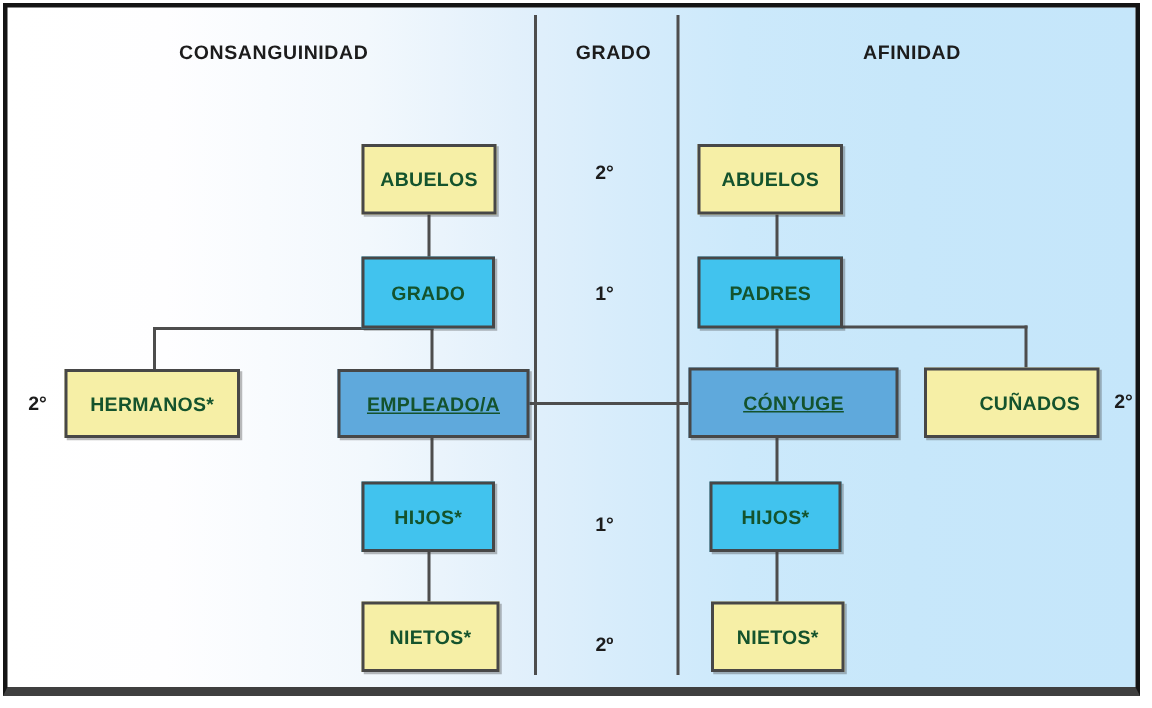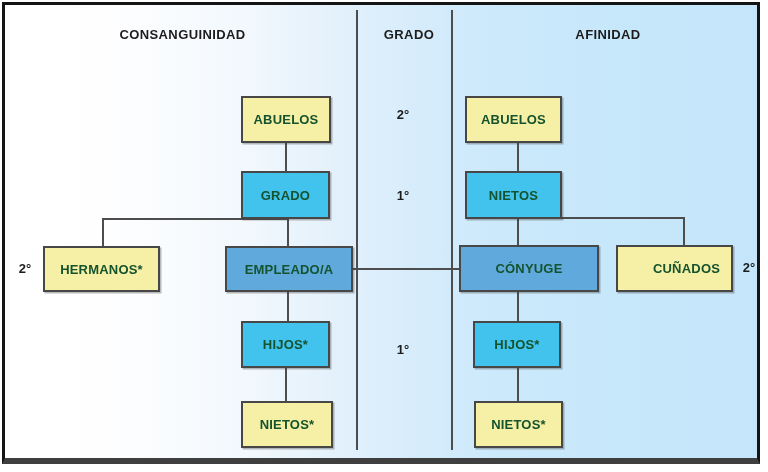--- a/index.html
+++ b/index.html
@@ -34,21 +34,21 @@
   .node{
     position:absolute;box-sizing:border-box;
     display:flex;align-items:center;justify-content:center;
     border:2px solid #474747;
     font-size:13px;font-weight:bold;color:#14532d;
     letter-spacing:.2px;
     box-shadow:1.5px 1.5px 0 rgba(60,60,60,.35);
   }
   .yellow{background:var(--box-yellow,#F6EFA6);}
   .cyan{background:var(--box-cyan,#41C3EE);}
-  .blue{background:var(--box-blue,#5FA9DC);}
+  .blue{background:var(--box-blue,#5FA9DC);text-decoration:underline;}
   .vline{position:absolute;width:2px;background:var(--line,#4d4d4d);}
   .hline{position:absolute;height:2px;background:var(--line,#4d4d4d);}
   .degree{
     position:absolute;font-size:13px;font-weight:bold;color:#1c1c1c;
     text-align:center;line-height:16px;
   }
 </style>
 </head>
 <body>
 
@@ -79,27 +79,28 @@
     <div class="vline" style="left:512px;top:363px;height:34px;"></div>
 
     <div class="node yellow" style="left:236px;top:91px;width:90px;height:47px;">ABUELOS</div>
     <div class="node cyan" style="left:236px;top:166px;width:89px;height:48px;">GRADO</div>
     <div class="node yellow" style="left:38px;top:241px;width:117px;height:46px;">HERMANOS*</div>
     <div class="node blue" style="left:220px;top:241px;width:128px;height:46px;">EMPLEADO/A</div>
     <div class="node cyan" style="left:236px;top:316px;width:89px;height:47px;">HIJOS*</div>
     <div class="node yellow" style="left:236px;top:396px;width:92px;height:47px;">NIETOS*</div>
 
     <div class="node yellow" style="left:460px;top:91px;width:97px;height:47px;">ABUELOS</div>
-    <div class="node cyan" style="left:460px;top:166px;width:97px;height:48px;">NIETOS</div>
+    <div class="node cyan" style="left:460px;top:166px;width:97px;height:48px;">PADRES</div>
     <div class="node blue" style="left:454px;top:240px;width:140px;height:47px;">CÓNYUGE</div>
     <div class="node yellow" style="left:611px;top:240px;width:117px;height:47px;padding-left:24px;">CUÑADOS</div>
     <div class="node cyan" style="left:468px;top:316px;width:88px;height:47px;">HIJOS*</div>
     <div class="node yellow" style="left:469px;top:396px;width:89px;height:47px;">NIETOS*</div>
 
     <div class="degree" style="left:351px;top:102px;width:94px;">2°</div>
     <div class="degree" style="left:351px;top:183px;width:94px;">1°</div>
     <div class="degree" style="left:351px;top:337px;width:94px;">1°</div>
+    <div class="degree" style="left:351px;top:417px;width:94px;">2º</div>
 
     <div class="degree" style="left:6px;top:256px;width:28px;">2°</div>
     <div class="degree" style="left:731px;top:255px;width:26px;">2°</div>
 
   </div>
 </div>
 
 </body></html>

